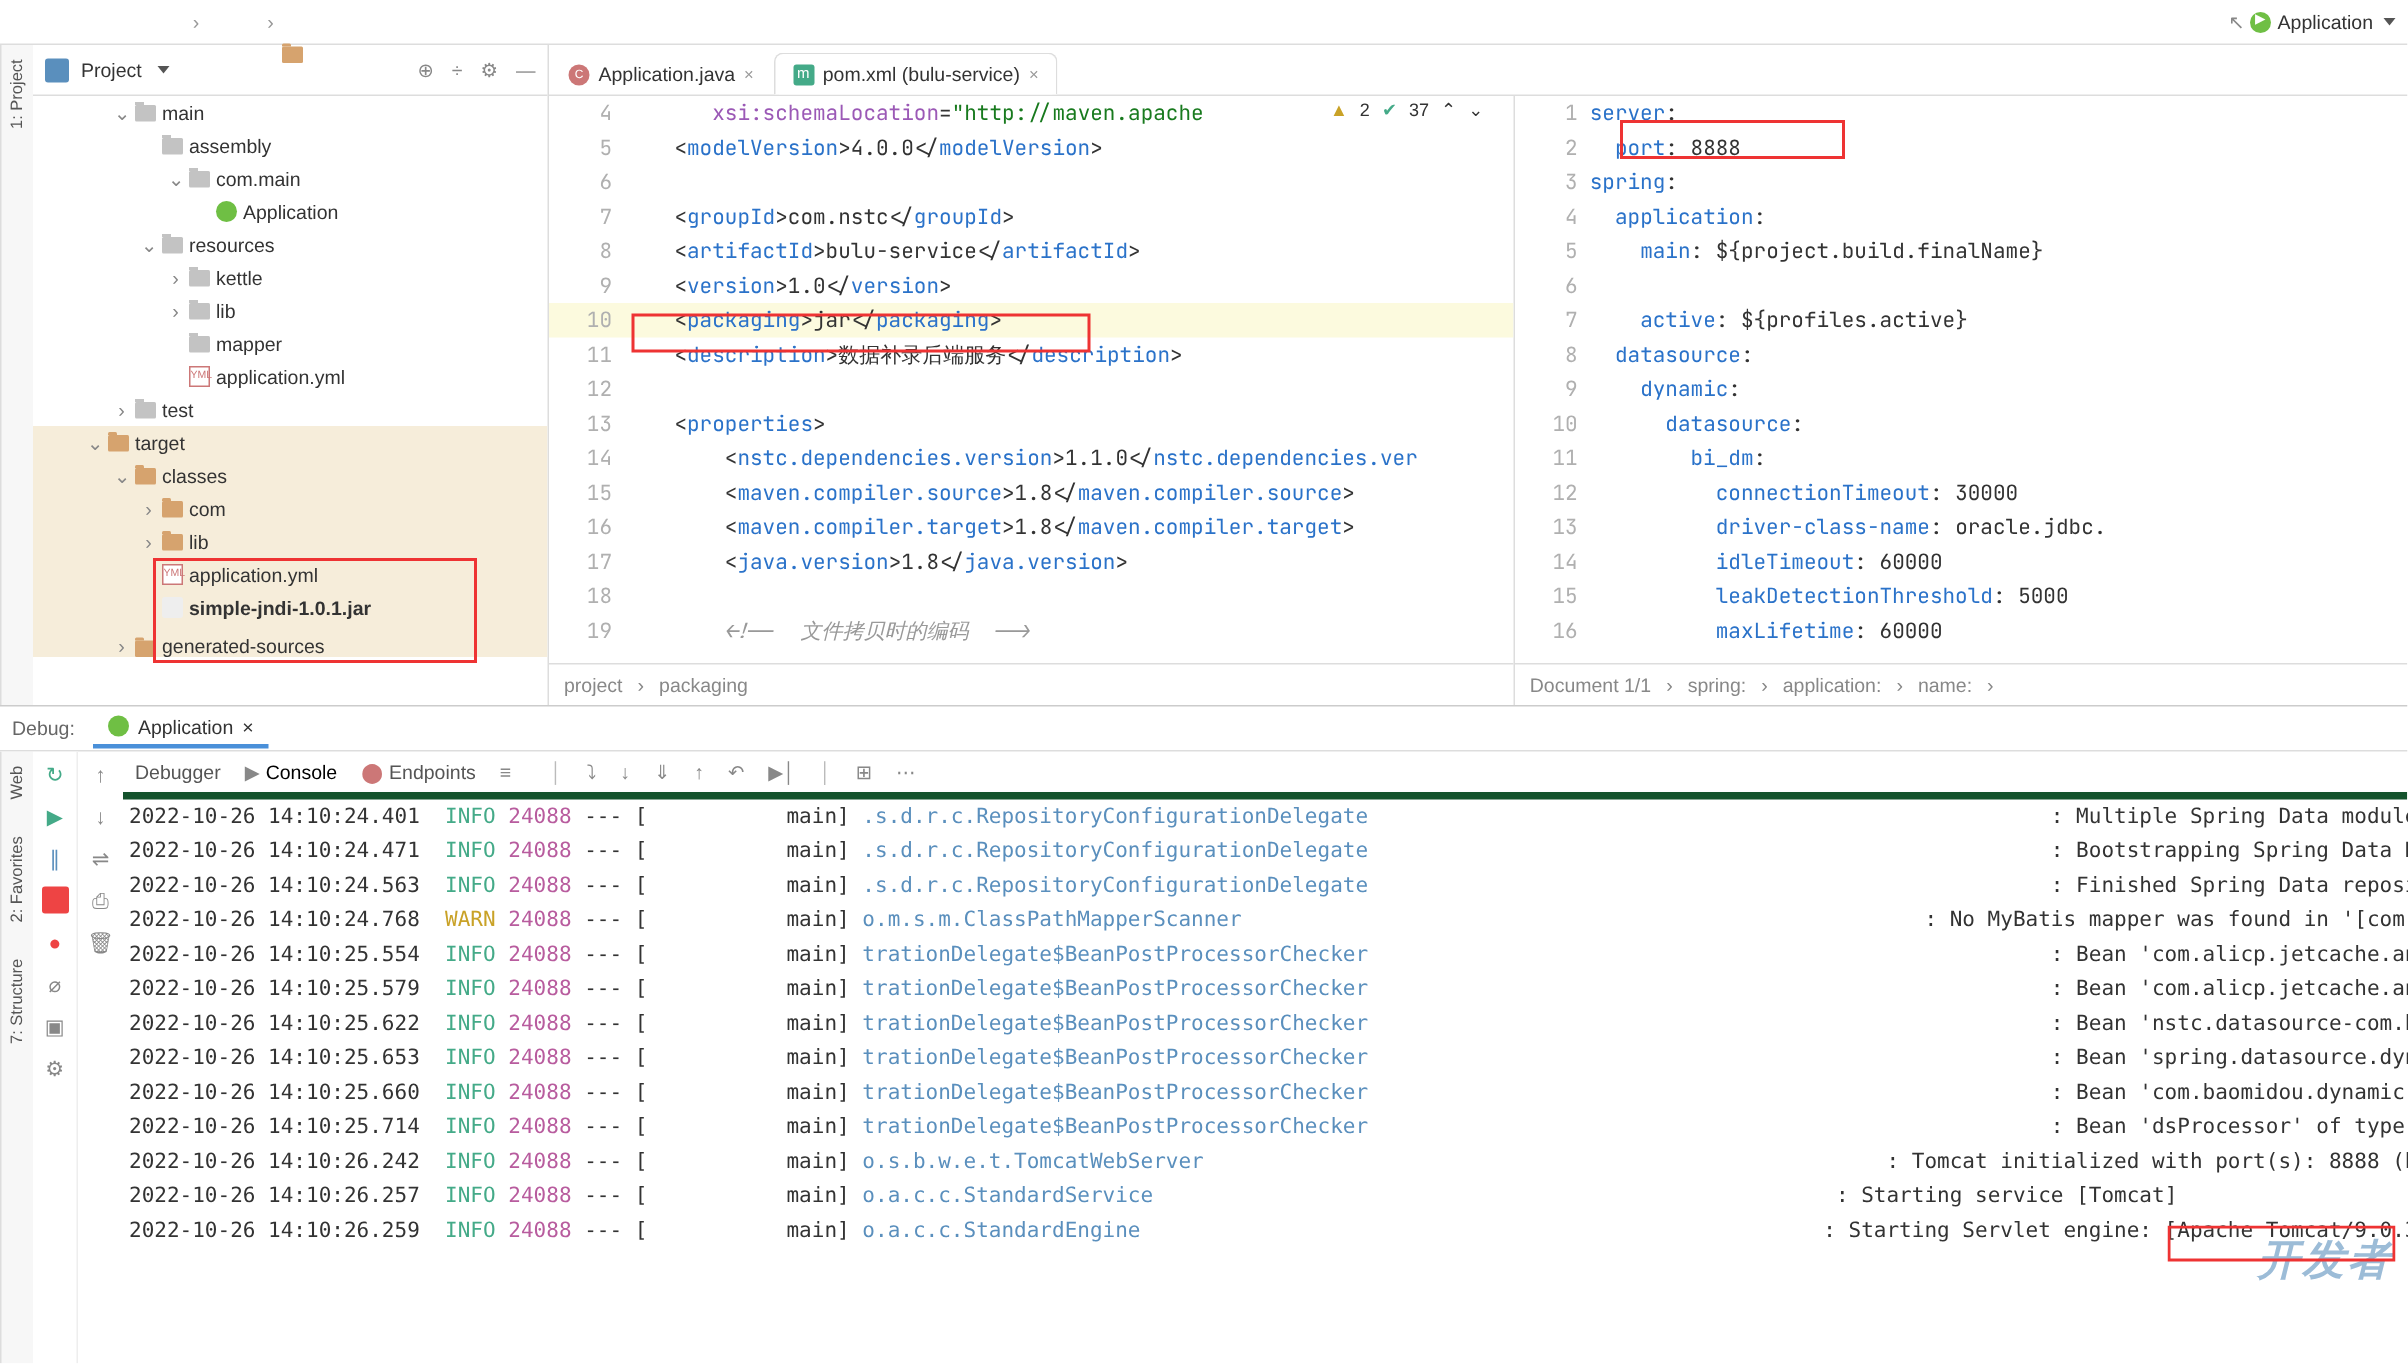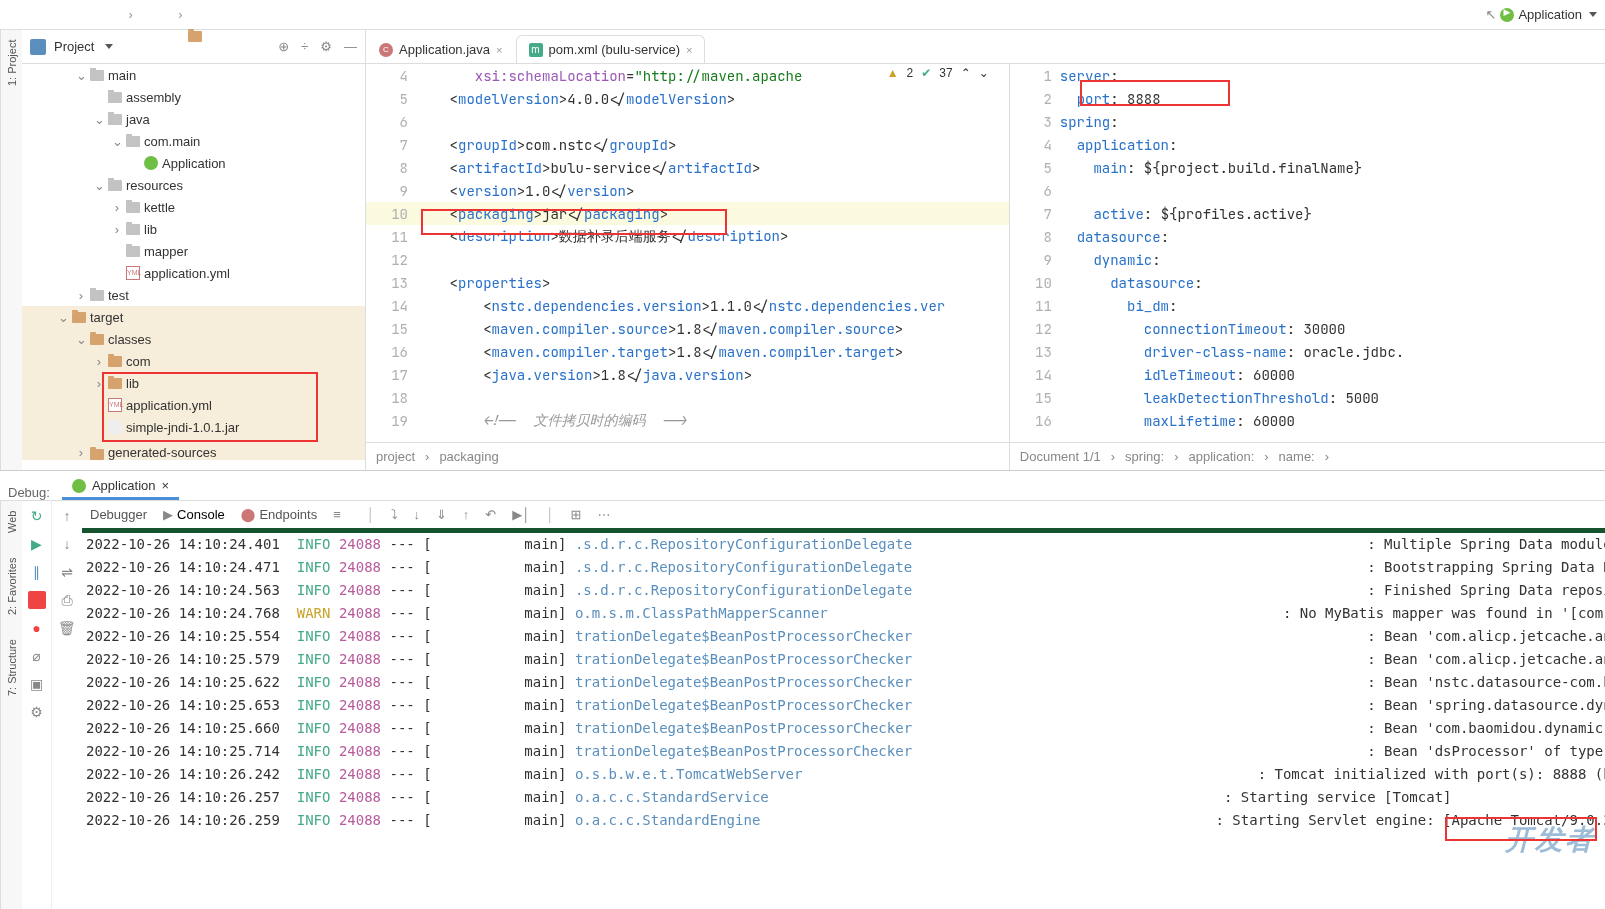--- a/index.html
+++ b/index.html
@@ -71,21 +71,21 @@
 
 .editor-bread{height:28px;border-top:1px solid #ddd;display:flex;align-items:center;padding:0 10px;color:#888;gap:6px;}
 .editor-bread .sep::before{content:"›";margin:0 4px;}
 
 .editor-warnings{position:absolute;top:2px;right:20px;display:flex;gap:8px;align-items:center;font-size:12px;}
 .warn-icon{color:#c9a227;}
 .ok-icon{color:#4a8;}
 
 
 .debug-panel{border-top:1px solid #ccc;display:flex;flex-direction:column;height:439px;}
-.debug-header{height:30px;display:flex;align-items:flex-end;border-bottom:1px solid #ddd;padding:0 8px;}
+.debug-header{height:30px;display:flex;align-items:center;border-bottom:1px solid #ddd;padding:0 8px;}
 .debug-tab{display:flex;align-items:center;gap:6px;padding:4px 10px;border-bottom:3px solid #4a90d9;}
 .debug-tab .icon-app2{width:14px;height:14px;border-radius:50%;background:#6fbf44;}
 .debug-tool-tabs{height:32px;display:flex;align-items:center;padding:0 8px;gap:16px;border-bottom:5px solid #14532d;}
 .debug-tool-tab{display:flex;align-items:center;gap:4px;font-size:13px;color:#555;}
 .debug-tool-tab.active{color:#000;}
 .debug-rail{width:30px;background:#fff;border-right:1px solid #eee;display:flex;flex-direction:column;align-items:center;gap:10px;padding-top:6px;}
 .debug-rail2{width:30px;display:flex;flex-direction:column;align-items:center;gap:10px;padding-top:6px;}
 .dbg-icon{width:18px;height:18px;display:flex;align-items:center;justify-content:center;font-size:14px;}
 .dbg-green{color:#4a8;}
 .dbg-red{background:#e44;border-radius:2px;}
@@ -141,25 +141,20 @@
           <div class="node" style="padding-left: 54px;">
             <span class="arrow down"></span>
             <span class="icon-gray-folder"></span>
             <span>main</span>
           </div>
           <div class="node" style="padding-left: 72px;">
             <span class="arrow none"></span>
             <span class="icon-gray-folder"></span>
             <span>assembly</span>
           </div>
-          <div class="node" style="padding-left: 72px;">
-            <span class="arrow down"></span>
-            <span class="icon-gray-folder"></span>
-            <span>java</span>
-          </div>
           <div class="node" style="padding-left: 90px;">
             <span class="arrow down"></span>
             <span class="icon-gray-folder"></span>
             <span>com.main</span>
           </div>
           <div class="node" style="padding-left: 108px;">
             <span class="arrow none"></span>
             <span class="icon-class"></span>
             <span>Application</span>
           </div>
@@ -211,21 +206,21 @@
           <div class="node hl" style="padding-left: 72px;">
             <span class="arrow right"></span>
             <span class="icon-folder orange"></span>
             <span>lib</span>
           </div>
           <div class="node hl" style="padding-left: 72px;">
             <span class="arrow none"></span>
             <span class="icon-yml"></span>
             <span>application.yml</span>
           </div>
-          <div class="node hl" style="padding-left: 72px;">
+          <div class="node hl" style="padding-left: 72px; font-weight: bold;">
             <span class="arrow none"></span>
             <span class="icon-jar"></span>
             <span>simple-jndi-1.0.1.jar</span>
           </div>
           <div class="node hl" style="padding-left: 54px; align-items: flex-end;">
             <span class="arrow right"></span>
             <span class="icon-folder orange"></span>
             <span>generated-sources</span>
           </div>
         </div>

